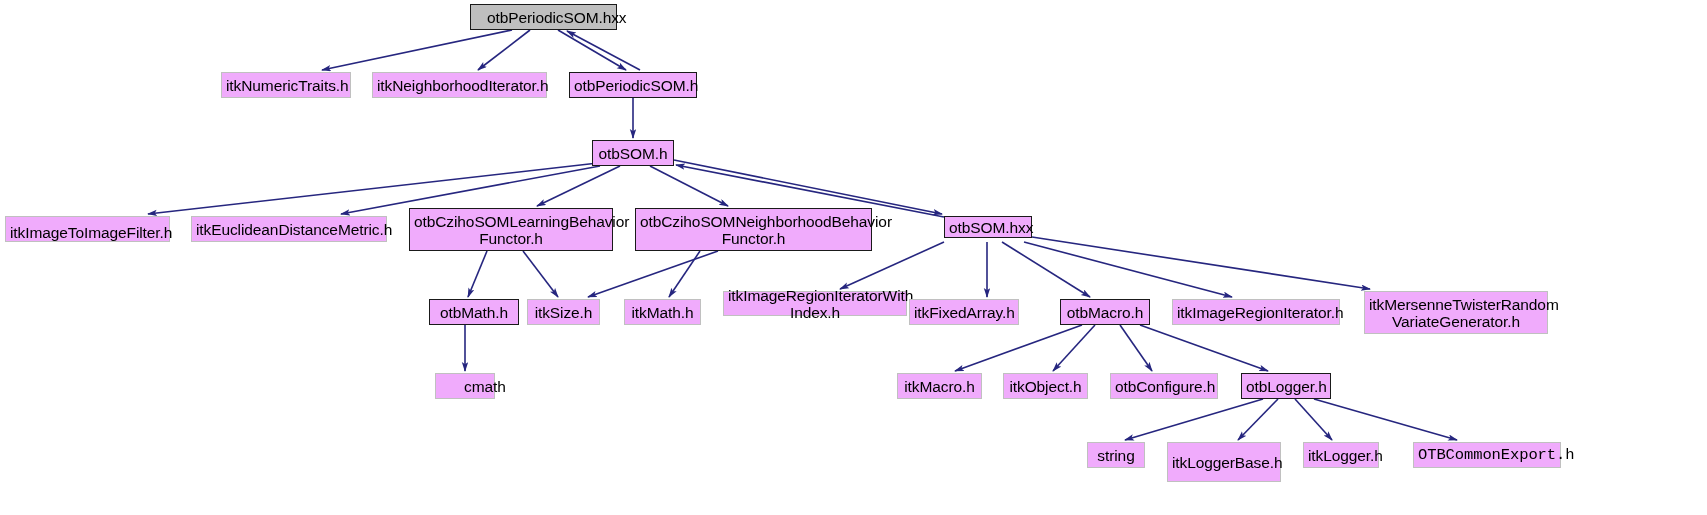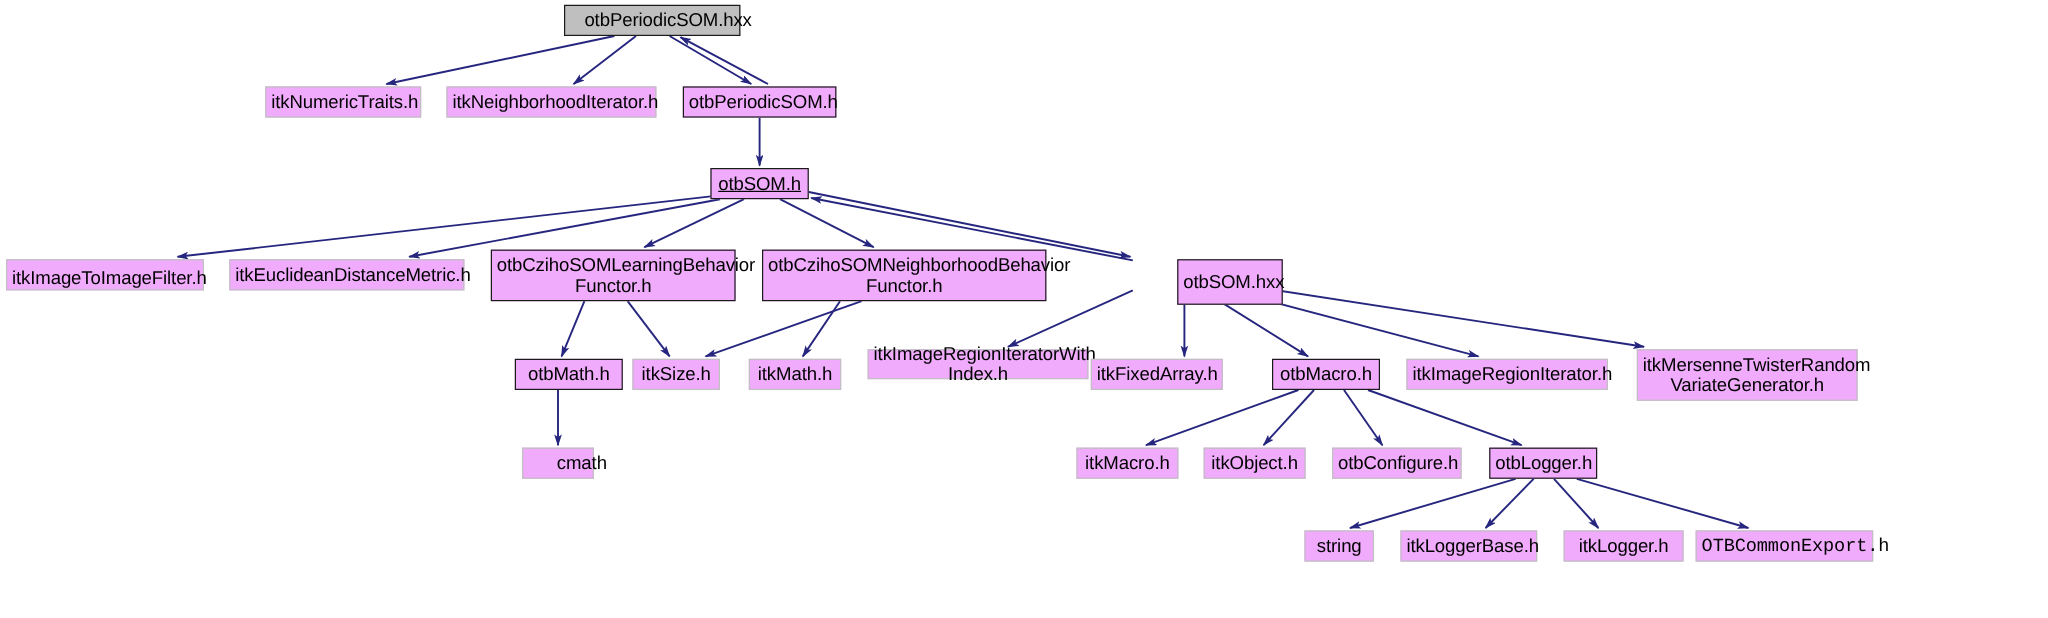--- a/index.html
+++ b/index.html
@@ -95,41 +95,41 @@
         <line x1="1278" y1="399" x2="1238" y2="440" stroke="#26267f" stroke-width="1.6" marker-end="url(#arrow)"></line>
         <line x1="1295" y1="399" x2="1332" y2="440" stroke="#26267f" stroke-width="1.6" marker-end="url(#arrow)"></line>
         <line x1="1314" y1="399" x2="1457" y2="440" stroke="#26267f" stroke-width="1.6" marker-end="url(#arrow)"></line>
       </g>
   </svg>
   <div id="nodes">
       <div class="node root" style="left: 470px; top: 4px; width: 147px; height: 26px;"><span class="node-label">otbPeriodicSOM.hxx</span></div>
       <div class="node" style="left: 221px; top: 72px; width: 130px; height: 26px;"><span class="node-label">itkNumericTraits.h</span></div>
       <div class="node" style="left: 372px; top: 72px; width: 175px; height: 26px;"><span class="node-label">itkNeighborhoodIterator.h</span></div>
       <div class="node bold-border" style="left: 569px; top: 72px; width: 128px; height: 26px;"><span class="node-label">otbPeriodicSOM.h</span></div>
-      <div class="node bold-border" style="left: 592px; top: 140px; width: 82px; height: 26px; text-decoration: underline;"><span class="node-label">otbSOM.h</span></div>
+      <div class="node bold-border" style="left: 592px; top: 140px; width: 82px; height: 26px;"><span class="node-label">otbSOM.h</span></div>
       <div class="node" style="left: 5px; top: 216px; width: 165px; height: 26px; align-items: flex-end;"><span class="node-label">itkImageToImageFilter.h</span></div>
       <div class="node" style="left: 191px; top: 216px; width: 196px; height: 26px;"><span class="node-label">itkEuclideanDistanceMetric.h</span></div>
       <div class="node bold-border" style="left: 409px; top: 208px; width: 204px; height: 43px;"><span class="node-label">otbCzihoSOMLearningBehavior
 Functor.h</span></div>
       <div class="node bold-border" style="left: 635px; top: 208px; width: 237px; height: 43px;"><span class="node-label">otbCzihoSOMNeighborhoodBehavior
 Functor.h</span></div>
-      <div class="node bold-border" style="left: 944px; top: 216px; width: 88px; height: 38px; margin-left: 37px;"><span class="node-label">otbSOM.hxx</span></div>
+      <div class="node bold-border" style="left: 944px; top: 216px; width: 88px; height: 22px;"><span class="node-label">otbSOM.hxx</span></div>
       <div class="node bold-border" style="left: 429px; top: 299px; width: 90px; height: 26px;"><span class="node-label">otbMath.h</span></div>
       <div class="node" style="left: 527px; top: 299px; width: 73px; height: 26px;"><span class="node-label">itkSize.h</span></div>
       <div class="node" style="left: 624px; top: 299px; width: 77px; height: 26px;"><span class="node-label">itkMath.h</span></div>
       <div class="node" style="left: 723px; top: 291px; width: 184px; height: 25px;"><span class="node-label">itkImageRegionIteratorWith
 Index.h</span></div>
       <div class="node" style="left: 909px; top: 299px; width: 110px; height: 26px; text-align: right;"><span class="node-label">itkFixedArray.h</span></div>
       <div class="node bold-border" style="left: 1060px; top: 299px; width: 90px; height: 26px;"><span class="node-label">otbMacro.h</span></div>
       <div class="node" style="left: 1172px; top: 299px; width: 168px; height: 26px;"><span class="node-label">itkImageRegionIterator.h</span></div>
       <div class="node" style="left: 1364px; top: 291px; width: 184px; height: 43px;"><span class="node-label">itkMersenneTwisterRandom
 VariateGenerator.h</span></div>
       <div class="node" style="left: 435px; top: 373px; width: 60px; height: 26px; padding-left: 28px;"><span class="node-label">cmath</span></div>
       <div class="node" style="left: 897px; top: 373px; width: 85px; height: 26px;"><span class="node-label">itkMacro.h</span></div>
       <div class="node" style="left: 1003px; top: 373px; width: 85px; height: 26px;"><span class="node-label">itkObject.h</span></div>
       <div class="node" style="left: 1110px; top: 373px; width: 108px; height: 26px;"><span class="node-label">otbConfigure.h</span></div>
       <div class="node bold-border" style="left: 1241px; top: 373px; width: 90px; height: 26px; text-align: center;"><span class="node-label">otbLogger.h</span></div>
       <div class="node" style="left: 1087px; top: 442px; width: 58px; height: 26px;"><span class="node-label">string</span></div>
-      <div class="node" style="left: 1167px; top: 442px; width: 114px; height: 26px;"><span class="node-label">itkLoggerBase.h</span></div>
-      <div class="node" style="left: 1303px; top: 442px; width: 100px; height: 26px;"><span class="node-label">itkLogger.h</span></div>
+      <div class="node" style="left: 1167px; top: 442px; width: 114px; height: 40px;"><span class="node-label">itkLoggerBase.h</span></div>
+      <div class="node" style="left: 1303px; top: 442px; width: 76px; height: 26px;"><span class="node-label">itkLogger.h</span></div>
       <div class="node" style="left: 1413px; top: 442px; width: 148px; height: 26px; font-family: Liberation Mono, monospace;"><span class="node-label">OTBCommonExport.h</span></div>
     </div>
 </div>
 
 </body></html>

